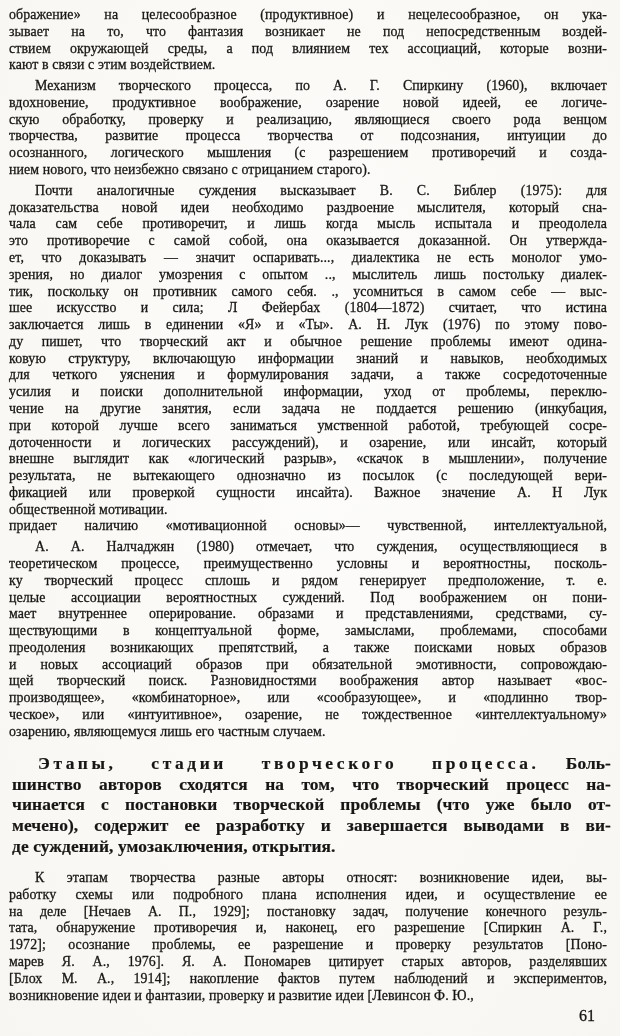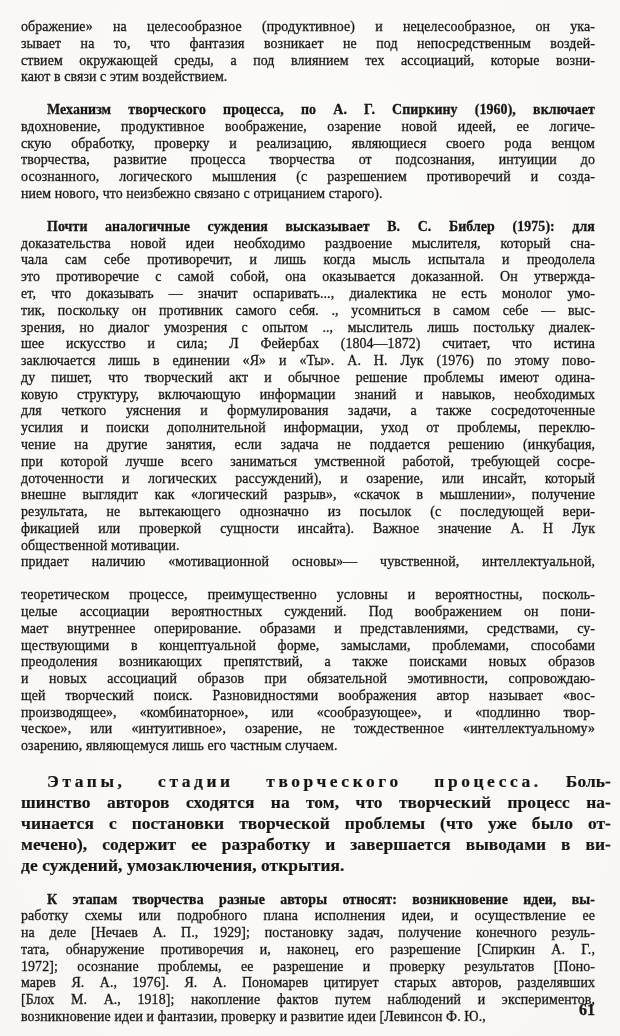--- a/index.html
+++ b/index.html
@@ -16,47 +16,47 @@
     box-sizing: border-box;
     background:
       radial-gradient(ellipse at 50% 40%, rgba(255,255,255,.5), rgba(0,0,0,.015)),
       var(--paper, #fbfaf6);
   }
   .text-column {
     position: absolute;
     left: 5px; top: 3px;
     width: 606px;
   }
-  .para { margin: 16px; }
+  .para { margin: 4px; }
   .line {
     text-align: justify;
     text-align-last: justify;
     font-size: 13.9px;
     line-height: 16.78px;
     white-space: normal;
     -webkit-text-stroke: 0.28px currentColor;
     letter-spacing: 0.1px;
   }
   .line.last { text-align-last: left; font-family: Liberation Serif, serif; }
-  .para.indent .line.first { text-indent: 26px; font-weight: bold; }
-  .para.heading { margin: 12px 0 13px 16px; }
+  .para.indent .line.first { text-indent: 26px; }
+  .para.heading { margin: 12px 0 13px 7px; }
   .para.heading .line {
     font-weight: 700;
     font-size: 17.4px;
     line-height: 20.9px;
     -webkit-text-stroke: 0.2px currentColor;
   }
   .spaced {
     letter-spacing: 3.6px;
     word-spacing: 5px;
   }
   .page-number {
     position: absolute;
-    right: 25px; bottom: 17px;
-    font-weight: 700;
+    right: 25px; bottom: 11px;
+    font-weight: 400;
     font-size: 16px;
     -webkit-text-stroke: 0.3px currentColor;
   }
 </style>
 </head>
 <body style="--paper: #fbfaf6; --ink: #181614;">
 
 <div class="page">
   <main class="text-column">
       <div class="para body">
@@ -72,39 +72,41 @@
         <div class="line">творчества, развитие процесса творчества от подсознания, интуиции до</div>
         <div class="line">осознанного, логического мышления (с разрешением противоречий и созда-</div>
         <div class="line last">нием нового, что неизбежно связано с отрицанием старого).</div>
       </div>
       <div class="para body indent">
         <div class="line first">Почти аналогичные суждения высказывает В. С. Библер (1975): для</div>
         <div class="line">доказательства новой идеи необходимо раздвоение мыслителя, который сна-</div>
         <div class="line">чала сам себе противоречит, и лишь когда мысль испытала и преодолела</div>
         <div class="line">это противоречие с самой собой, она оказывается доказанной. Он утвержда-</div>
         <div class="line">ет, что доказывать — значит оспаривать..., диалектика не есть монолог умо-</div>
+        <div class="line">зрения, но диалог умозрения с опытом .., мыслитель лишь постольку диалек-</div>
         <div class="line">тик, поскольку он противник самого себя. ., усомниться в самом себе — выс-</div>
-        <div class="line">зрения, но диалог умозрения с опытом .., мыслитель лишь постольку диалек-</div>
         <div class="line">шее искусство и сила; Л Фейербах (1804—1872) считает, что истина</div>
         <div class="line">заключается лишь в единении «Я» и «Ты». А. Н. Лук (1976) по этому пово-</div>
         <div class="line">ду пишет, что творческий акт и обычное решение проблемы имеют одина-</div>
         <div class="line">ковую структуру, включающую информации знаний и навыков, необходимых</div>
         <div class="line">для четкого уяснения и формулирования задачи, а также сосредоточенные</div>
         <div class="line">усилия и поиски дополнительной информации, уход от проблемы, переклю-</div>
         <div class="line">чение на другие занятия, если задача не поддается решению (инкубация,</div>
         <div class="line">при которой лучше всего заниматься умственной работой, требующей сосре-</div>
         <div class="line">доточенности и логических рассуждений), и озарение, или инсайт, который</div>
         <div class="line">внешне выглядит как «логический разрыв», «скачок в мышлении», получение</div>
         <div class="line">результата, не вытекающего однозначно из посылок (с последующей вери-</div>
         <div class="line">фикацией или проверкой сущности инсайта). Важное значение А. Н Лук</div>
         <div class="line last">общественной мотивации.</div>
         <div class="line">придает наличию «мотивационной основы»— чувственной, интеллектуальной,</div>
       </div>
       <div class="para body indent">
+        <div class="line first">А. А. Налчаджян (1980) отмечает, что суждения, осуществляющиеся в</div>
         <div class="line">теоретическом процессе, преимущественно условны и вероятностны, посколь-</div>
+        <div class="line">ку творческий процесс сплошь и рядом генерирует предположение, т. е.</div>
         <div class="line">целые ассоциации вероятностных суждений. Под воображением он пони-</div>
         <div class="line">мает внутреннее оперирование. образами и представлениями, средствами, су-</div>
         <div class="line">ществующими в концептуальной форме, замыслами, проблемами, способами</div>
         <div class="line">преодоления возникающих препятствий, а также поисками новых образов</div>
         <div class="line">и новых ассоциаций образов при обязательной эмотивности, сопровождаю-</div>
         <div class="line">щей творческий поиск. Разновидностями воображения автор называет «вос-</div>
         <div class="line">производящее», «комбинаторное», или «сообразующее», и «подлинно твор-</div>
         <div class="line">ческое», или «интуитивное», озарение, не тождественное «интеллектуальному»</div>
         <div class="line last">озарению, являющемуся лишь его частным случаем.</div>
       </div>
@@ -115,18 +117,18 @@
         <div class="line">мечено), содержит ее разработку и завершается выводами в ви-</div>
         <div class="line last">де суждений, умозаключения, открытия.</div>
       </div>
       <div class="para body indent">
         <div class="line first">К этапам творчества разные авторы относят: возникновение идеи, вы-</div>
         <div class="line">работку схемы или подробного плана исполнения идеи, и осуществление ее</div>
         <div class="line">на деле [Нечаев А. П., 1929]; постановку задач, получение конечного резуль-</div>
         <div class="line">тата, обнаружение противоречия и, наконец, его разрешение [Спиркин А. Г.,</div>
         <div class="line">1972]; осознание проблемы, ее разрешение и проверку результатов [Поно-</div>
         <div class="line">марев Я. А., 1976]. Я. А. Пономарев цитирует старых авторов, разделявших</div>
-        <div class="line">[Блох М. А., 1918]; накопление фактов путем наблюдений и экспериментов,</div>
+        <div class="line">[Блох М. А., 1914]; накопление фактов путем наблюдений и экспериментов,</div>
         <div class="line last">возникновение идеи и фантазии, проверку и развитие идеи [Левинсон Ф. Ю.,</div>
       </div>
     </main>
   <div class="page-number">61</div>
 </div>
 
 </body></html>

